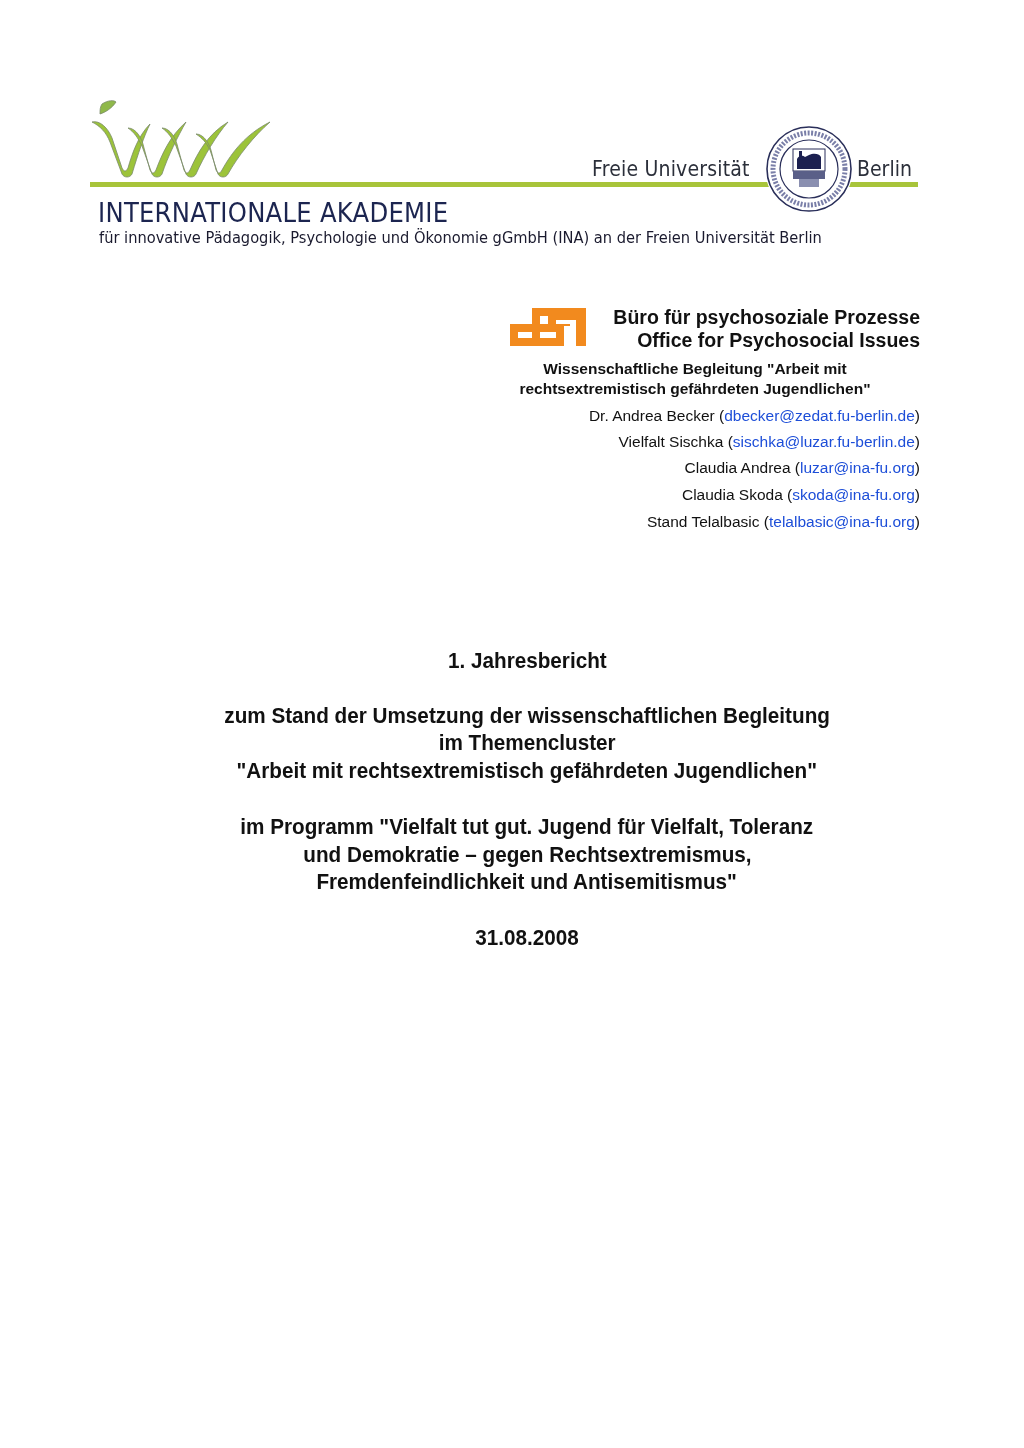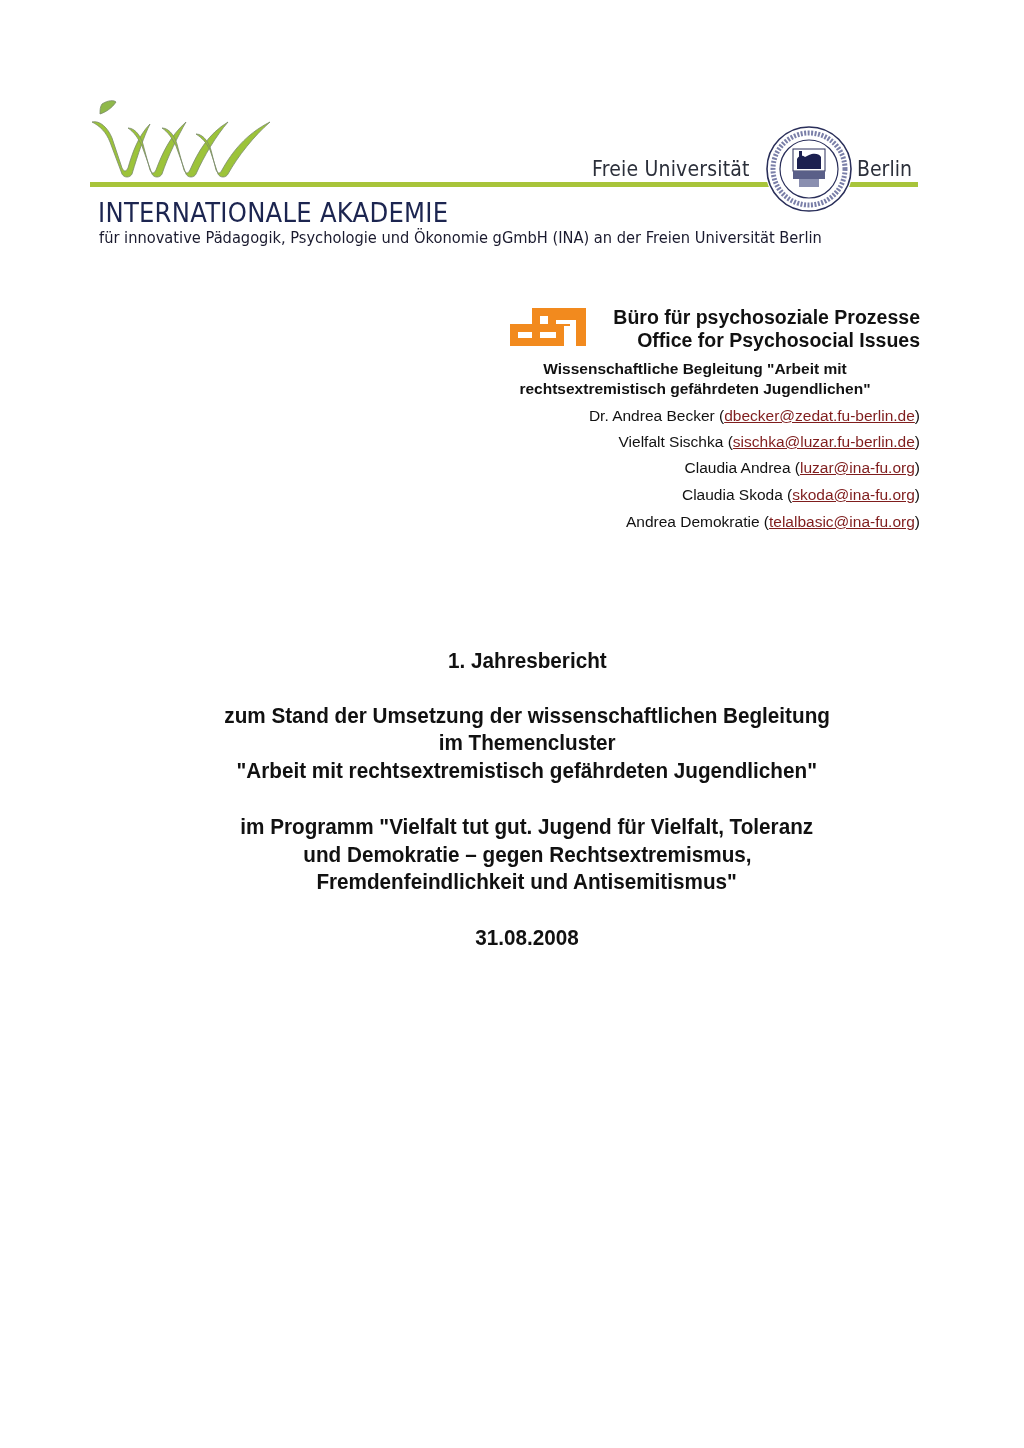--- a/index.html
+++ b/index.html
@@ -25,21 +25,21 @@
   
   #bpp-logo { left: 510px; top: 304px; width: 78px; height: 42px; }
   .bpp-line { right: 104px; text-align: center; font-weight: bold; font-size: 19.5px; white-space: nowrap; }
   #bpp-de { top: 306px; }
   #bpp-en { top: 329px; }
   .project-line { left: 500px; width: 390px; text-align: center; font-weight: bold; font-size: 15.5px; white-space: nowrap; }
   #project-1 { top: 360px; }
   #project-2 { top: 380px; }
 
   .contact { right: 104px; text-align: right; font-size: 15.5px; white-space: nowrap; }
-  .contact a { color: #7f1d1d; text-decoration: underline; }
+  .contact a { color: #1d4ed8; }
   #contact-0 { top: 407px; }
   #contact-1 { top: 433px; }
   #contact-2 { top: 459px; }
   #contact-3 { top: 486px; }
   #contact-4 { top: 513px; }
 
   
   .title { left: 0; width: 1024px; text-align: center; font-weight: bold; font-size: 22px;
            font-family: "Liberation Sans", sans-serif; white-space: nowrap; }
   .title span { display: inline-block; transform: scaleX(0.94); }
@@ -113,21 +113,21 @@
 <div id="contact-1" class="abs contact">
   <span>Vielfalt Sischka</span><span> (</span><a>sischka@luzar.fu-berlin.de</a><span>)</span>
 </div>
 <div id="contact-2" class="abs contact">
   <span>Claudia Andrea</span><span> (</span><a>luzar@ina-fu.org</a><span>)</span>
 </div>
 <div id="contact-3" class="abs contact">
   <span>Claudia Skoda</span><span> (</span><a>skoda@ina-fu.org</a><span>)</span>
 </div>
 <div id="contact-4" class="abs contact">
-  <span>Andrea Demokratie</span><span> (</span><a>telalbasic@ina-fu.org</a><span>)</span>
+  <span>Stand Telalbasic</span><span> (</span><a>telalbasic@ina-fu.org</a><span>)</span>
 </div>
 
 <div id="t-report" class="abs title"><span>1.  Jahresbericht</span></div>
 <div id="t-line1" class="abs title"><span>zum Stand der Umsetzung der wissenschaftlichen Begleitung</span></div>
 <div id="t-line2" class="abs title"><span>im Themencluster</span></div>
 <div id="t-line3" class="abs title"><span>"Arbeit mit rechtsextremistisch gefährdeten Jugendlichen"</span></div>
 <div id="t-line4" class="abs title"><span>im Programm "Vielfalt tut gut. Jugend für Vielfalt, Toleranz</span></div>
 <div id="t-line5" class="abs title"><span>und Demokratie – gegen Rechtsextremismus,</span></div>
 <div id="t-line6" class="abs title"><span>Fremdenfeindlichkeit und Antisemitismus"</span></div>
 <div id="t-date" class="abs title"><span>31.08.2008</span></div>

